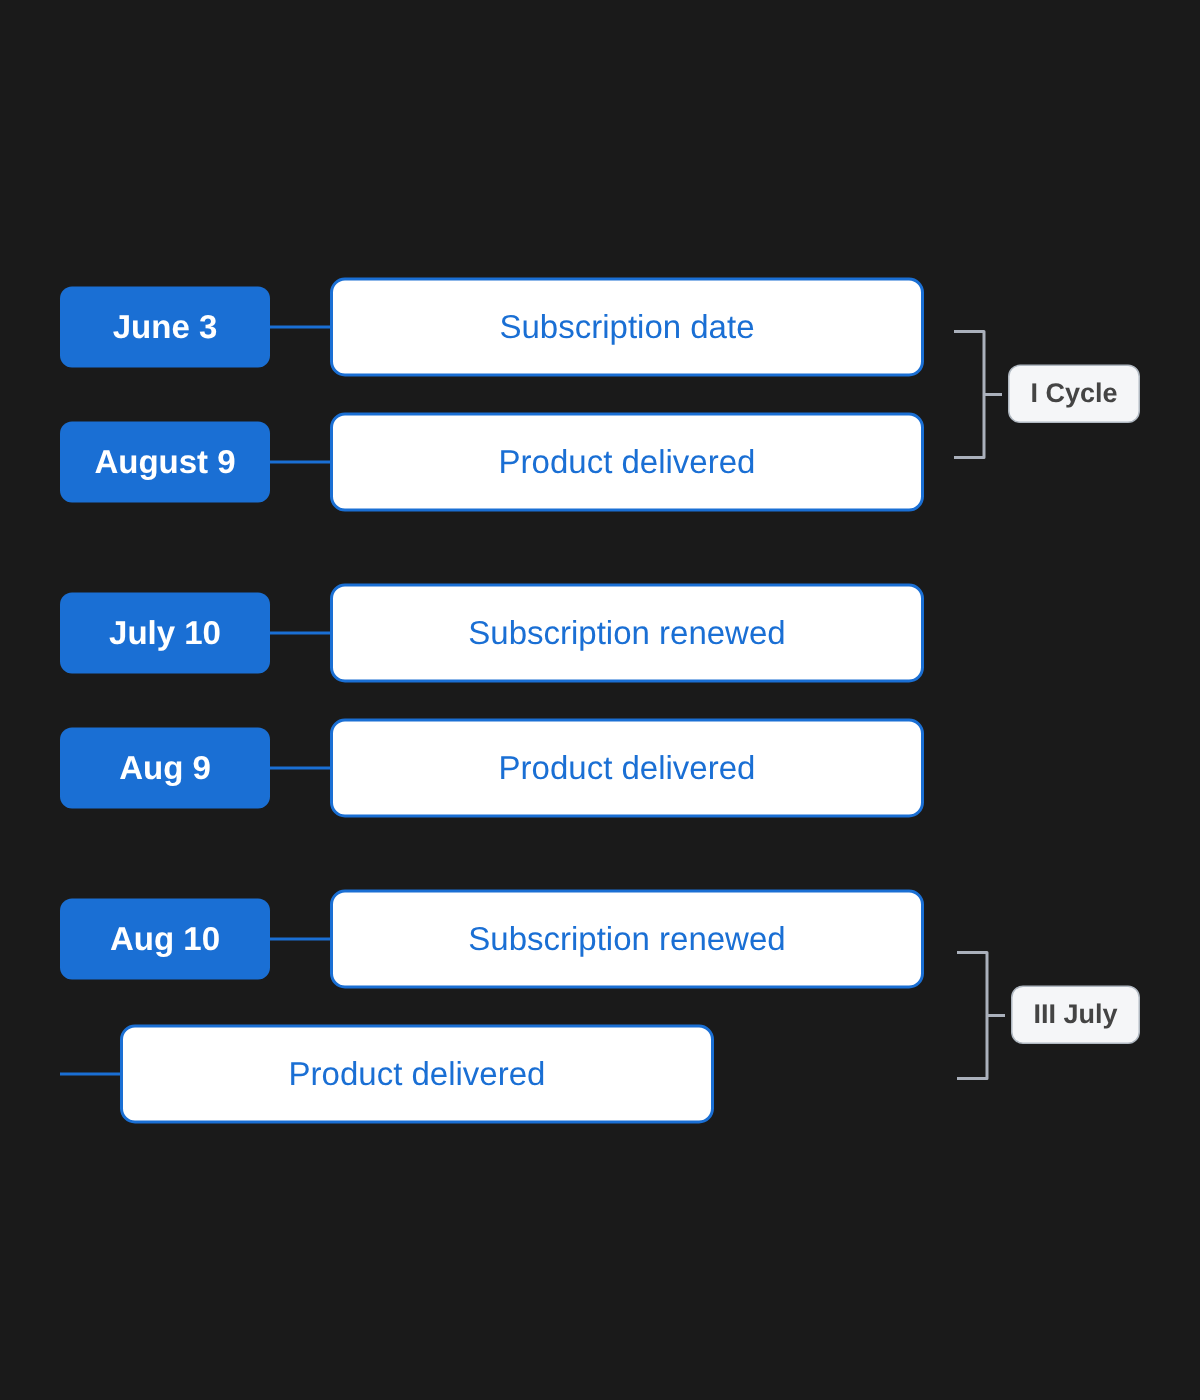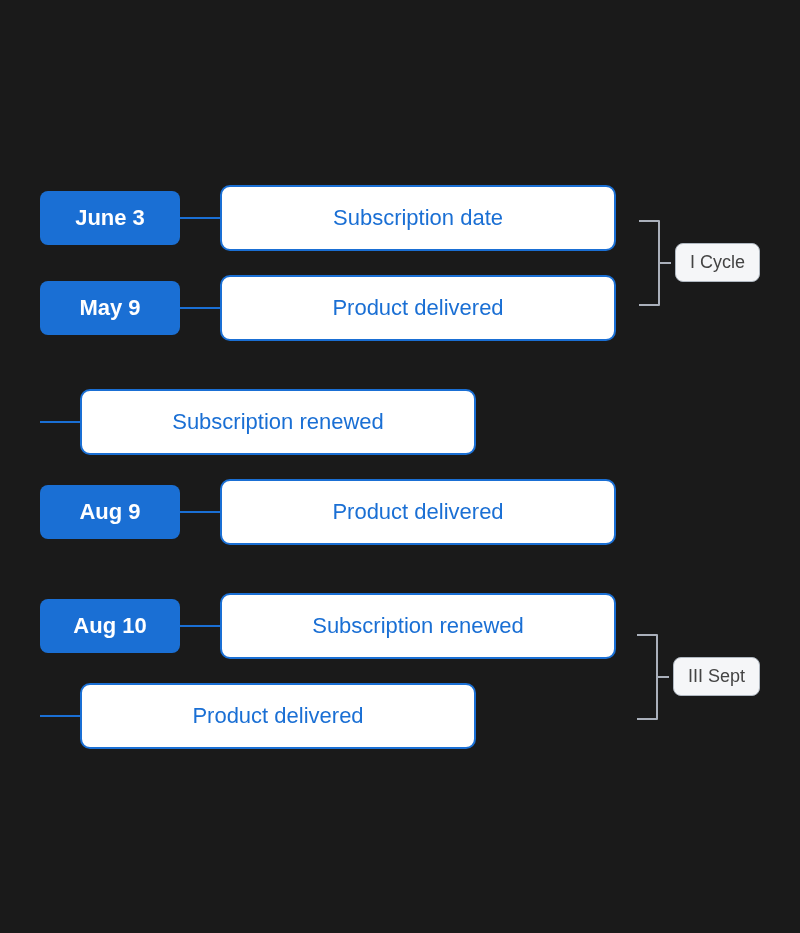--- a/index.html
+++ b/index.html
@@ -62,21 +62,21 @@
       align-items: stretch;
       margin-left: 8px;
       position: relative;
     }
     .cycle-label-box {
       border: 1.5px solid #b0b8c1;
       border-radius: 8px;
       padding: 8px 14px;
       color: #444;
       font-size: 18px;
-      font-weight: 400;
+      font-weight: 700;
       background: #f5f6f8;
       align-self: center;
       white-space: nowrap;
       margin-left: 4px;
     }
     .rows-col {
       display: flex;
       flex-direction: column;
       gap: 24px;
       flex: 1;
@@ -87,35 +87,36 @@
 
 <div class="container">
 <div style="display: flex; align-items: center;">
       <div class="rows-col">
         <div class="cycle-row">
           <div class="date-badge">June 3</div>
           <div class="connector-line"></div>
           <div class="event-box">Subscription date</div>
         </div>
         <div class="cycle-row">
-          <div class="date-badge">May 9</div>
+          <div class="date-badge">August 9</div>
           <div class="connector-line"></div>
           <div class="event-box">Product delivered</div>
         </div>
       </div>
       <div class="bracket-wrapper" style="height: 144px; align-items: center;">
         <svg width="36" height="144">
           <path d="M 4 30 L 24 30 L 24 72 L 36 72 L 24 72 L 24 114 L 4 114" fill="none" stroke="#aab0bb" stroke-width="2" stroke-linejoin="round"></path>
         </svg>
         <div class="cycle-label-box">I Cycle</div>
       </div>
     </div>
     <div style="display: flex; align-items: center;">
       <div class="rows-col">
         <div class="cycle-row">
+          <div class="date-badge">July 10</div>
           <div class="connector-line"></div>
           <div class="event-box">Subscription renewed</div>
         </div>
         <div class="cycle-row">
           <div class="date-badge">Aug 9</div>
           <div class="connector-line"></div>
           <div class="event-box">Product delivered</div>
         </div>
       </div>
     </div>
@@ -128,16 +129,16 @@
         </div>
         <div class="cycle-row">
           <div class="connector-line"></div>
           <div class="event-box">Product delivered</div>
         </div>
       </div>
       <div class="bracket-wrapper" style="height: 144px; align-items: center;">
         <svg width="36" height="144">
           <path d="M 4 30 L 24 30 L 24 72 L 36 72 L 24 72 L 24 114 L 4 114" fill="none" stroke="#aab0bb" stroke-width="2" stroke-linejoin="round"></path>
         </svg>
-        <div class="cycle-label-box">III Sept</div>
+        <div class="cycle-label-box">III July</div>
       </div>
     </div>
   </div>
 
 </body></html>

